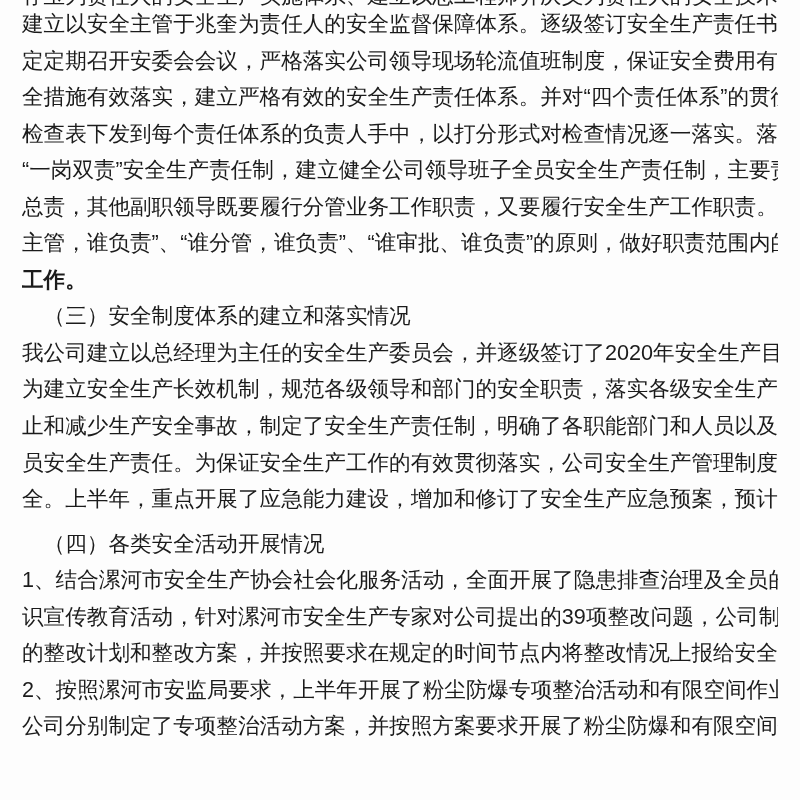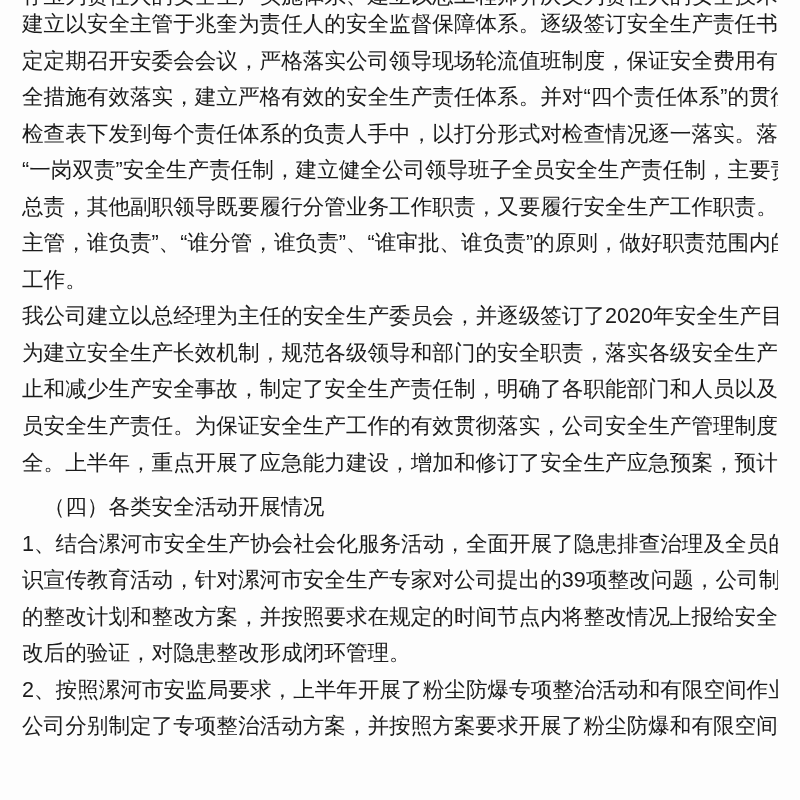--- a/index.html
+++ b/index.html
@@ -388,21 +388,22 @@
         <span>，</span>
         <span>做</span>
         <span>好</span>
         <span>职</span>
         <span>责</span>
         <span>范</span>
         <span>围</span>
         <span>内</span>
         <span>的</span>
       </div>
-      <div class="line plain" style="color: rgb(27, 27, 27);">工作。</div>
+      <div class="line plain" style="color: rgb(27, 27, 27); font-weight: bold;">工作。</div>
+      <div class="line plain" style="color: rgb(27, 27, 27);">　（三）安全制度体系的建立和落实情况</div>
       <div class="line j" style="color: rgb(27, 27, 27);">
         <span>我</span>
         <span>公</span>
         <span>司</span>
         <span>建</span>
         <span>立</span>
         <span>以</span>
         <span>总</span>
         <span>经</span>
         <span>理</span>
@@ -699,21 +700,20 @@
         <span>改</span>
         <span>情</span>
         <span>况</span>
         <span>上</span>
         <span>报</span>
         <span>给</span>
         <span>安</span>
         <span>全</span>
         <span>专</span>
       </div>
-      <div class="line plain" style="color: rgb(27, 27, 27);">改后的验证，对隐患整改形成闭环管理。</div>
       <div class="line j" style="color: rgb(27, 27, 27);">
         <span>2</span>
         <span>、</span>
         <span>按</span>
         <span>照</span>
         <span>漯</span>
         <span>河</span>
         <span>市</span>
         <span>安</span>
         <span>监</span>

